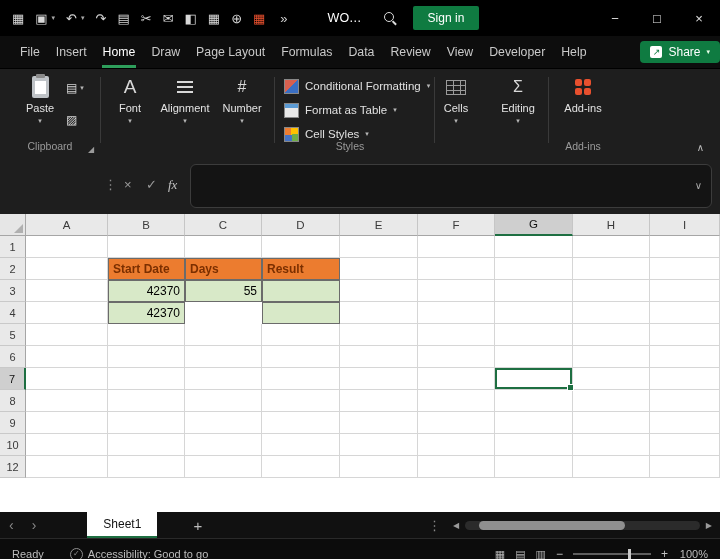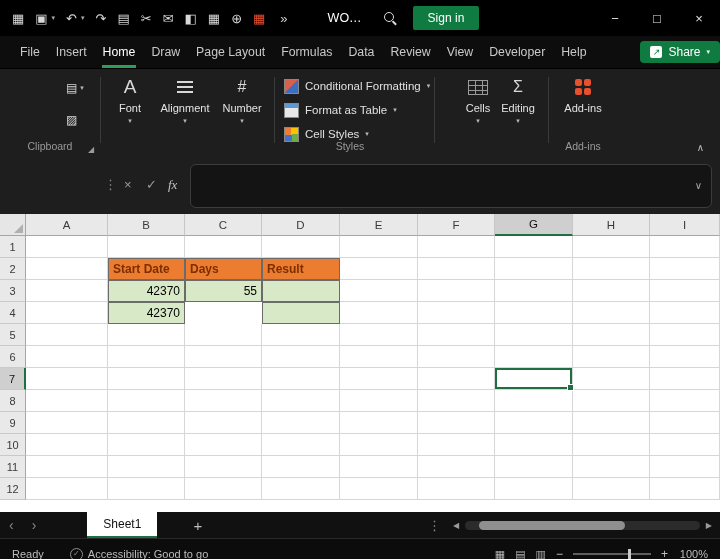--- a/index.html
+++ b/index.html
@@ -165,20 +165,27 @@
   <span class="menu-item">Developer</span>
   <span class="menu-item">Help</span>
   <span class="share">
     <span class="share-ic">↗</span>
     <span>Share</span>
     <span class="caret">▾</span>
   </span>
 </div>
 
 <div class="ribbon">
+  <div class="bigbtn" style="left:18px;width:44px">
+    <span class="ricon">
+        <span class="paste-ic"></span>
+      </span>
+    <span>Paste</span>
+    <span class="dcaret">▾</span>
+  </div>
   <div class="smallbtn" style="left:66px;top:12px">
     <span>▤</span>
     <span class="dcaret">▾</span>
   </div>
   <div class="smallbtn" style="left:66px;top:44px">
     <span>▨</span>
   </div>
   <div class="grp" style="left:14px;width:72px">Clipboard</div>
   <span class="launcher" style="left:88px">◢</span>
 
@@ -216,21 +223,21 @@
   </div>
   <div class="style-row" style="top:55px">
     <span class="cs-ic"></span>
     <span>Cell Styles</span>
     <span class="scaret">▾</span>
   </div>
   <div class="grp" style="left:300px;width:100px">Styles</div>
 
   <div class="rsep" style="left:434px"></div>
 
-  <div class="bigbtn" style="left:456px;width:44px">
+  <div class="bigbtn" style="left:434px;width:44px">
     <span class="ricon">
         <span class="cells-ic"></span>
       </span>
     <span>Cells</span>
     <span class="dcaret">▾</span>
   </div>
   <div class="bigbtn" style="left:494px;width:48px">
     <span class="ricon" style="font-size:16px">Σ</span>
     <span>Editing</span>
     <span class="dcaret">▾</span>
@@ -382,32 +389,20 @@
         <div class="cell" style="width: 77px;"></div>
         <div class="cell" style="width: 78px;"></div>
         <div class="cell" style="width: 78px;"></div>
         <div class="cell" style="width: 77px;"></div>
         <div class="cell" style="width: 78px;"></div>
         <div class="cell" style="width: 77px;"></div>
         <div class="cell" style="width: 70px;"></div>
       </div>
       <div class="grow">
         <div class="rh">10</div>
-        <div class="cell" style="width: 82px;"></div>
-        <div class="cell" style="width: 77px;"></div>
-        <div class="cell" style="width: 77px;"></div>
-        <div class="cell" style="width: 78px;"></div>
-        <div class="cell" style="width: 78px;"></div>
-        <div class="cell" style="width: 77px;"></div>
-        <div class="cell" style="width: 78px;"></div>
-        <div class="cell" style="width: 77px;"></div>
-        <div class="cell" style="width: 70px;"></div>
-      </div>
-      <div class="grow">
-        <div class="rh">11</div>
         <div class="cell" style="width: 82px;"></div>
         <div class="cell" style="width: 77px;"></div>
         <div class="cell" style="width: 77px;"></div>
         <div class="cell" style="width: 78px;"></div>
         <div class="cell" style="width: 78px;"></div>
         <div class="cell" style="width: 77px;"></div>
         <div class="cell" style="width: 78px;"></div>
         <div class="cell" style="width: 77px;"></div>
         <div class="cell" style="width: 70px;"></div>
       </div>

